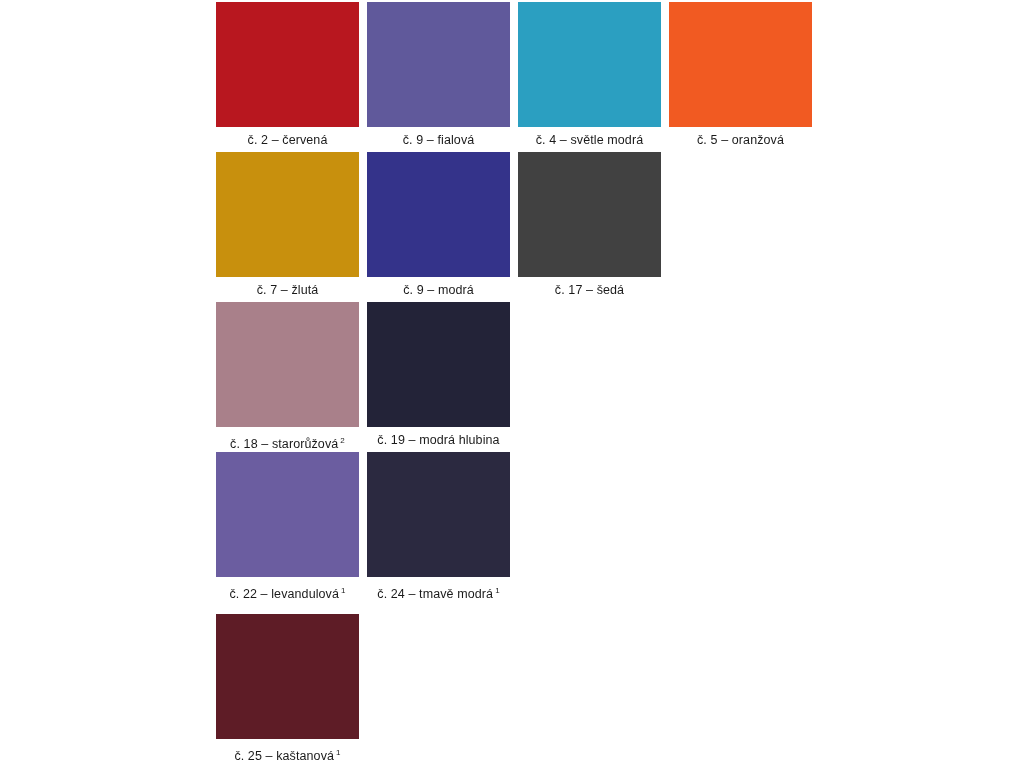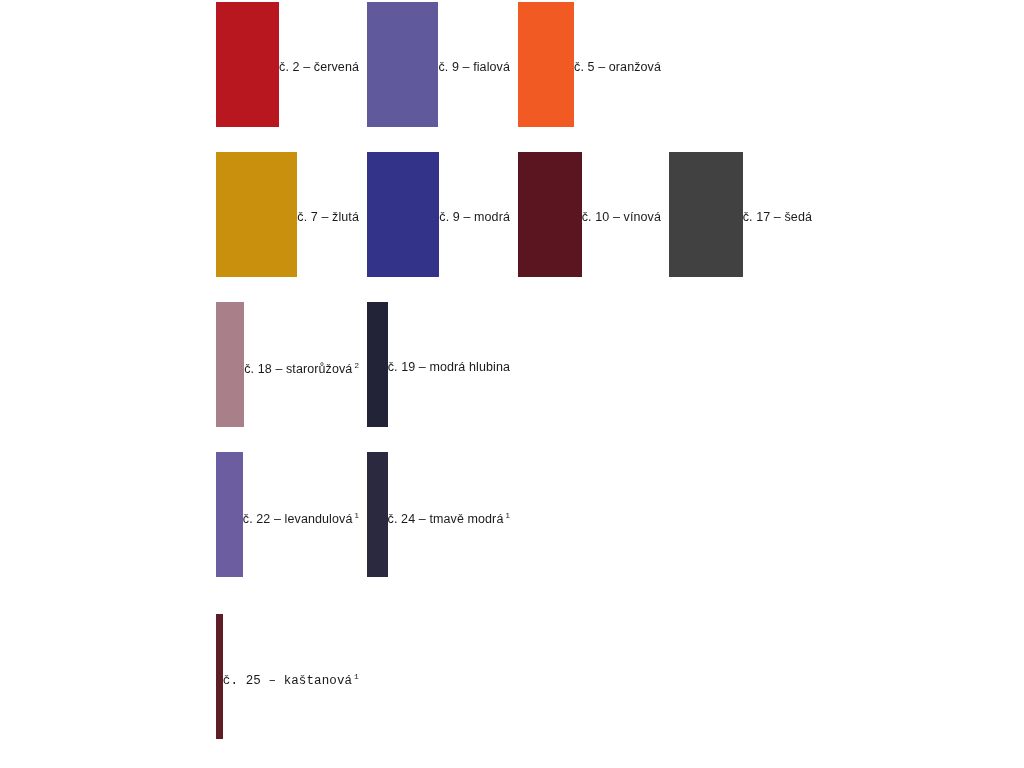--- a/index.html
+++ b/index.html
@@ -28,21 +28,21 @@
     left: 216px;
     display: flex;
     flex-direction: row;
     align-items: flex-start;
   }
 
   .swatch-cell {
     width: 143px;
     margin-right: 8px;
     display: flex;
-    flex-direction: row;
+    flex-direction: column;
     align-items: center;
   }
 
   .swatch-chip {
     width: 143px;
     height: 125px;
     display: block;
   }
 
   .swatch-label {
@@ -69,36 +69,36 @@
     <div class="swatch-row" style="top: 2px;">
       <div class="swatch-cell">
         <div class="swatch-chip" style="background-color: rgb(184, 23, 31);"></div>
         <div class="swatch-label"><span>č. 2 – červená</span></div>
       </div>
       <div class="swatch-cell">
         <div class="swatch-chip" style="background-color: rgb(96, 89, 155);"></div>
         <div class="swatch-label"><span>č. 9 – fialová</span></div>
       </div>
       <div class="swatch-cell">
+        <div class="swatch-chip" style="background-color: rgb(43, 159, 193);"></div>
+        <div class="swatch-label"><span>č. 4 – světle modrá</span></div>
+      </div>
+      <div class="swatch-cell">
         <div class="swatch-chip" style="background-color: rgb(241, 90, 34);"></div>
         <div class="swatch-label"><span>č. 5 – oranžová</span></div>
       </div>
     </div>
     <div class="swatch-row" style="top: 152px;">
       <div class="swatch-cell">
         <div class="swatch-chip" style="background-color: rgb(200, 144, 13);"></div>
         <div class="swatch-label"><span>č. 7 – žlutá</span></div>
       </div>
       <div class="swatch-cell">
         <div class="swatch-chip" style="background-color: rgb(52, 51, 138);"></div>
         <div class="swatch-label"><span>č. 9 – modrá</span></div>
-      </div>
-      <div class="swatch-cell">
-        <div class="swatch-chip" style="background-color: rgb(91, 21, 33);"></div>
-        <div class="swatch-label"><span>č. 10 – vínová</span></div>
       </div>
       <div class="swatch-cell">
         <div class="swatch-chip" style="background-color: rgb(65, 65, 65);"></div>
         <div class="swatch-label"><span>č. 17 – šedá</span></div>
       </div>
     </div>
     <div class="swatch-row" style="top: 302px;">
       <div class="swatch-cell">
         <div class="swatch-chip" style="background-color: rgb(169, 128, 138);"></div>
         <div class="swatch-label"><span>č. 18 – starorůžová</span><span class="sup">2</span></div>
@@ -111,19 +111,19 @@
     <div class="swatch-row" style="top: 452px;">
       <div class="swatch-cell">
         <div class="swatch-chip" style="background-color: rgb(107, 93, 160);"></div>
         <div class="swatch-label"><span>č. 22 – levandulová</span><span class="sup">1</span></div>
       </div>
       <div class="swatch-cell">
         <div class="swatch-chip" style="background-color: rgb(43, 41, 64);"></div>
         <div class="swatch-label"><span>č. 24 – tmavě modrá</span><span class="sup">1</span></div>
       </div>
     </div>
-    <div class="swatch-row" style="top: 614px; font-family: Liberation Mono, monospace;">
+    <div class="swatch-row" style="top: 614px;">
       <div class="swatch-cell">
         <div class="swatch-chip" style="background-color: rgb(94, 28, 38);"></div>
         <div class="swatch-label"><span>č. 25 – kaštanová</span><span class="sup">1</span></div>
       </div>
     </div>
   </div>
 
 </body></html>

